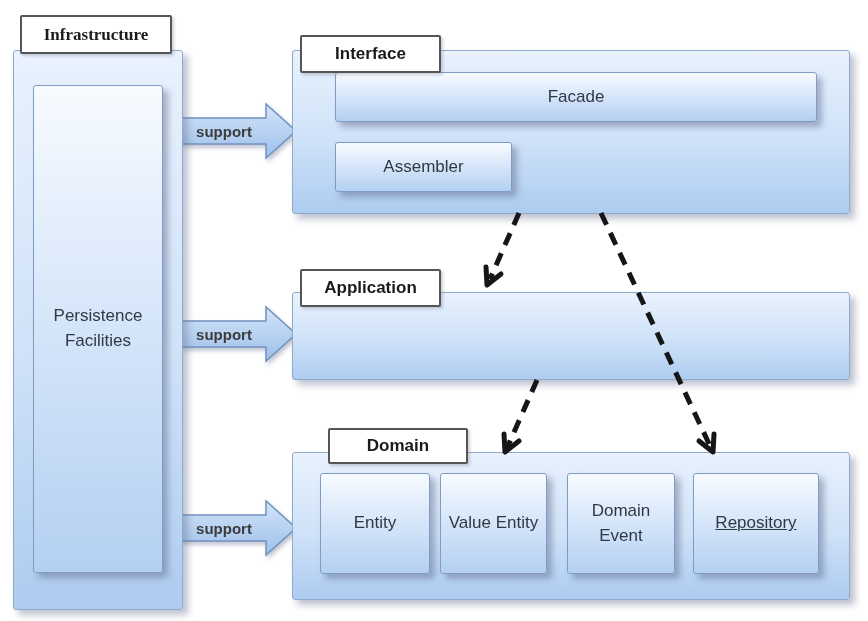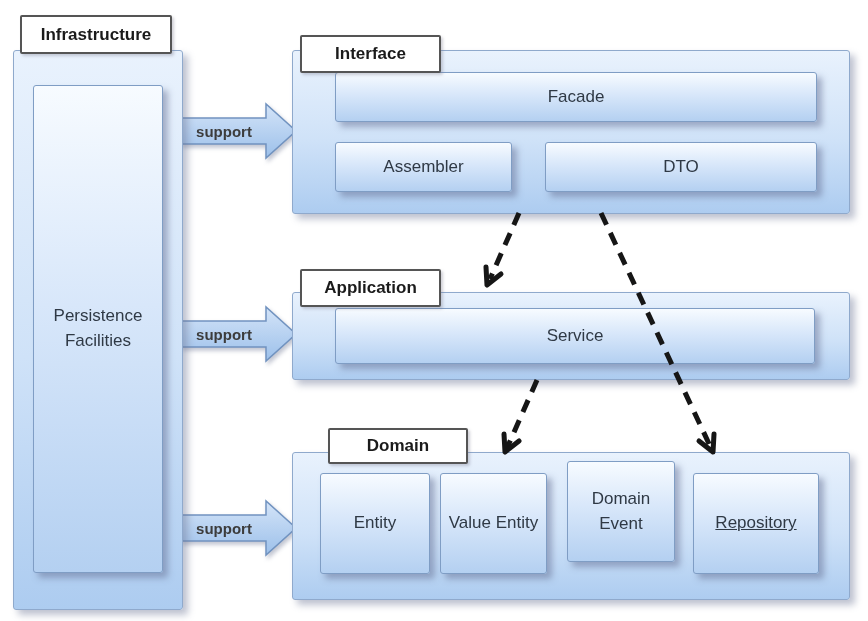--- a/index.html
+++ b/index.html
@@ -129,32 +129,30 @@
   <div class="support-label" style="top:121px;">support</div>
   <div class="support-label" style="top:324px;">support</div>
   <div class="support-label" style="top:518px;">support</div>
 
   <div class="container" style="left:13px; top:50px; width:168px; height:558px;"></div>
   <div class="node" style="left:33px; top:85px; width:130px; height:488px; padding:0 6px; box-sizing:border-box;">Persistence Facilities</div>
 
   <div class="container" style="left:292px; top:50px; width:556px; height:162px;"></div>
   <div class="node" style="left:335px; top:72px; width:480px; height:48px;">Facade</div>
   <div class="node" style="left:335px; top:142px; width:175px; height:48px;">Assembler</div>
-  <div class="node" style="left:545px; top:142px; width:270px; height:48px;">DTO</div>
 
   <div class="container" style="left:292px; top:292px; width:556px; height:86px;"></div>
-  <div class="node" style="left:335px; top:308px; width:478px; height:54px;">Service</div>
 
   <div class="container" style="left:292px; top:452px; width:556px; height:146px;"></div>
   <div class="node" style="left:320px; top:473px; width:108px; height:99px;">Entity</div>
   <div class="node" style="left:440px; top:473px; width:105px; height:99px;">Value Entity</div>
-  <div class="node" style="left:567px; top:461px; width:106px; height:99px;">Domain Event</div>
+  <div class="node" style="left:567px; top:473px; width:106px; height:99px;">Domain Event</div>
   <div class="node" style="left:693px; top:473px; width:124px; height:99px;text-decoration:underline;">Repository</div>
 
-  <div class="layer-label" style="left:20px; top:15px; width:148px; height:35px;">Infrastructure</div>
+  <div class="layer-label" style="left:20px; top:15px; width:148px; height:35px;font-family:Liberation Serif, serif;">Infrastructure</div>
   <div class="layer-label" style="left:300px; top:11px; width:137px; height:34px;margin-top:24px;">Interface</div>
   <div class="layer-label" style="left:300px; top:261px; width:137px; height:34px;margin-top:8px;">Application</div>
   <div class="layer-label" style="left:300px; top:428px; width:136px; height:32px;margin-left:28px;">Domain</div>
 
   <svg class="layer overlay">
     <g>
       <path class="dashed-line" d="M519,213 L490,279"></path>
       <path class="dashed-head" d="M501,274 L487,285 L486,267"></path>
     </g>
     <g>

